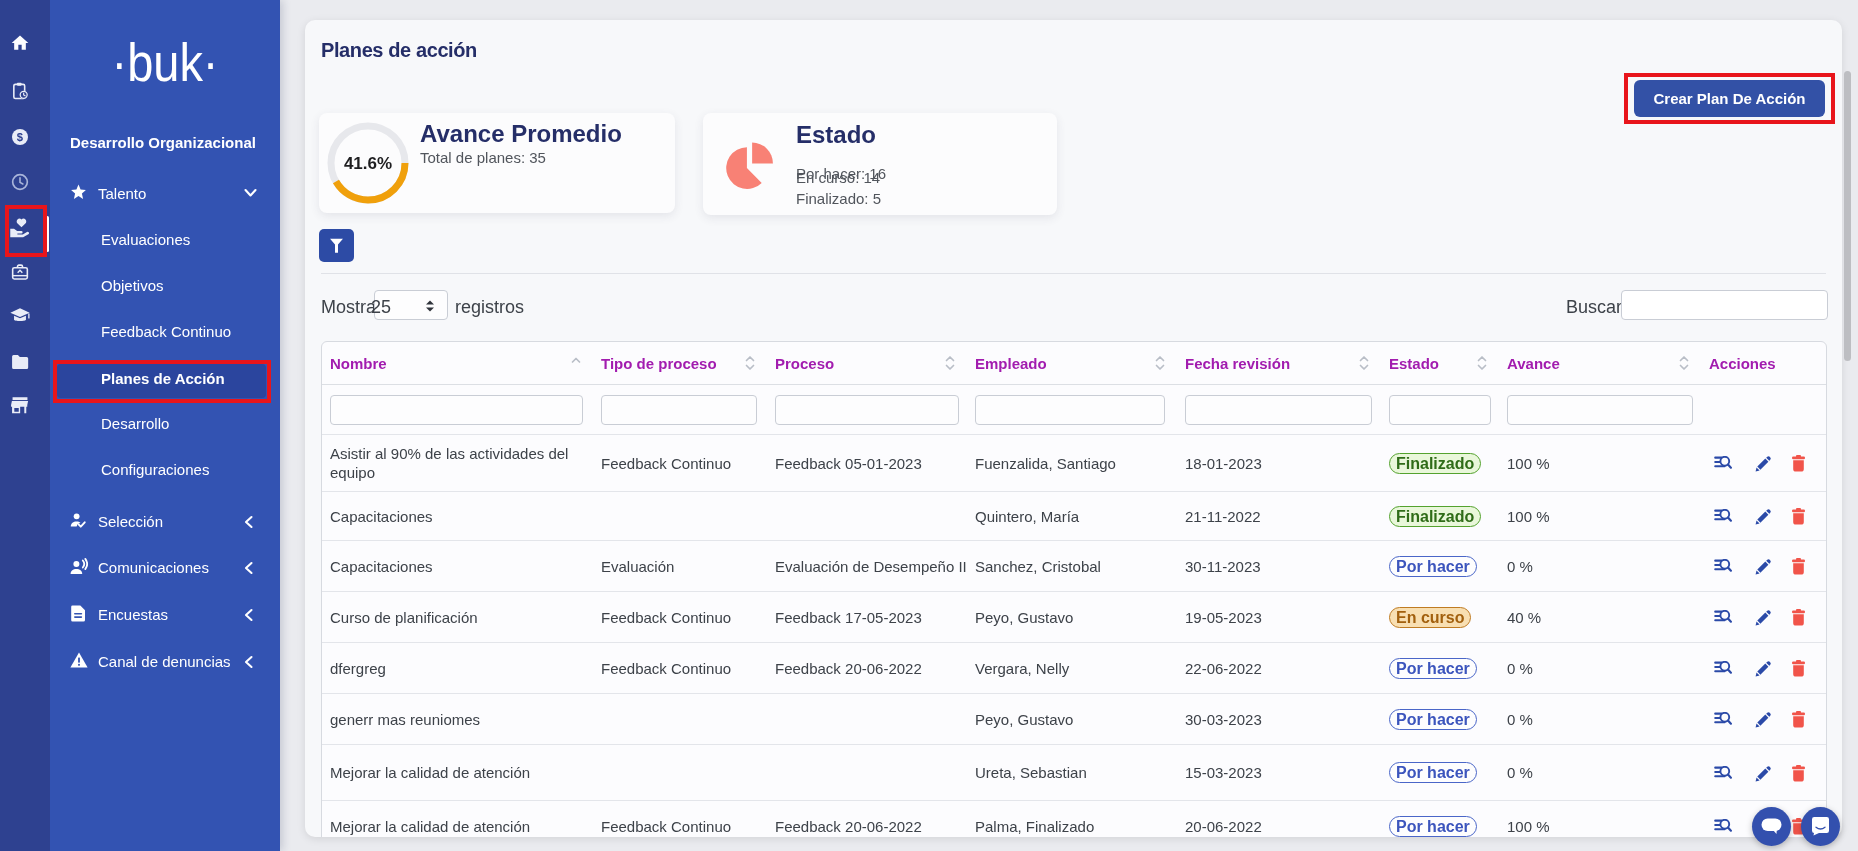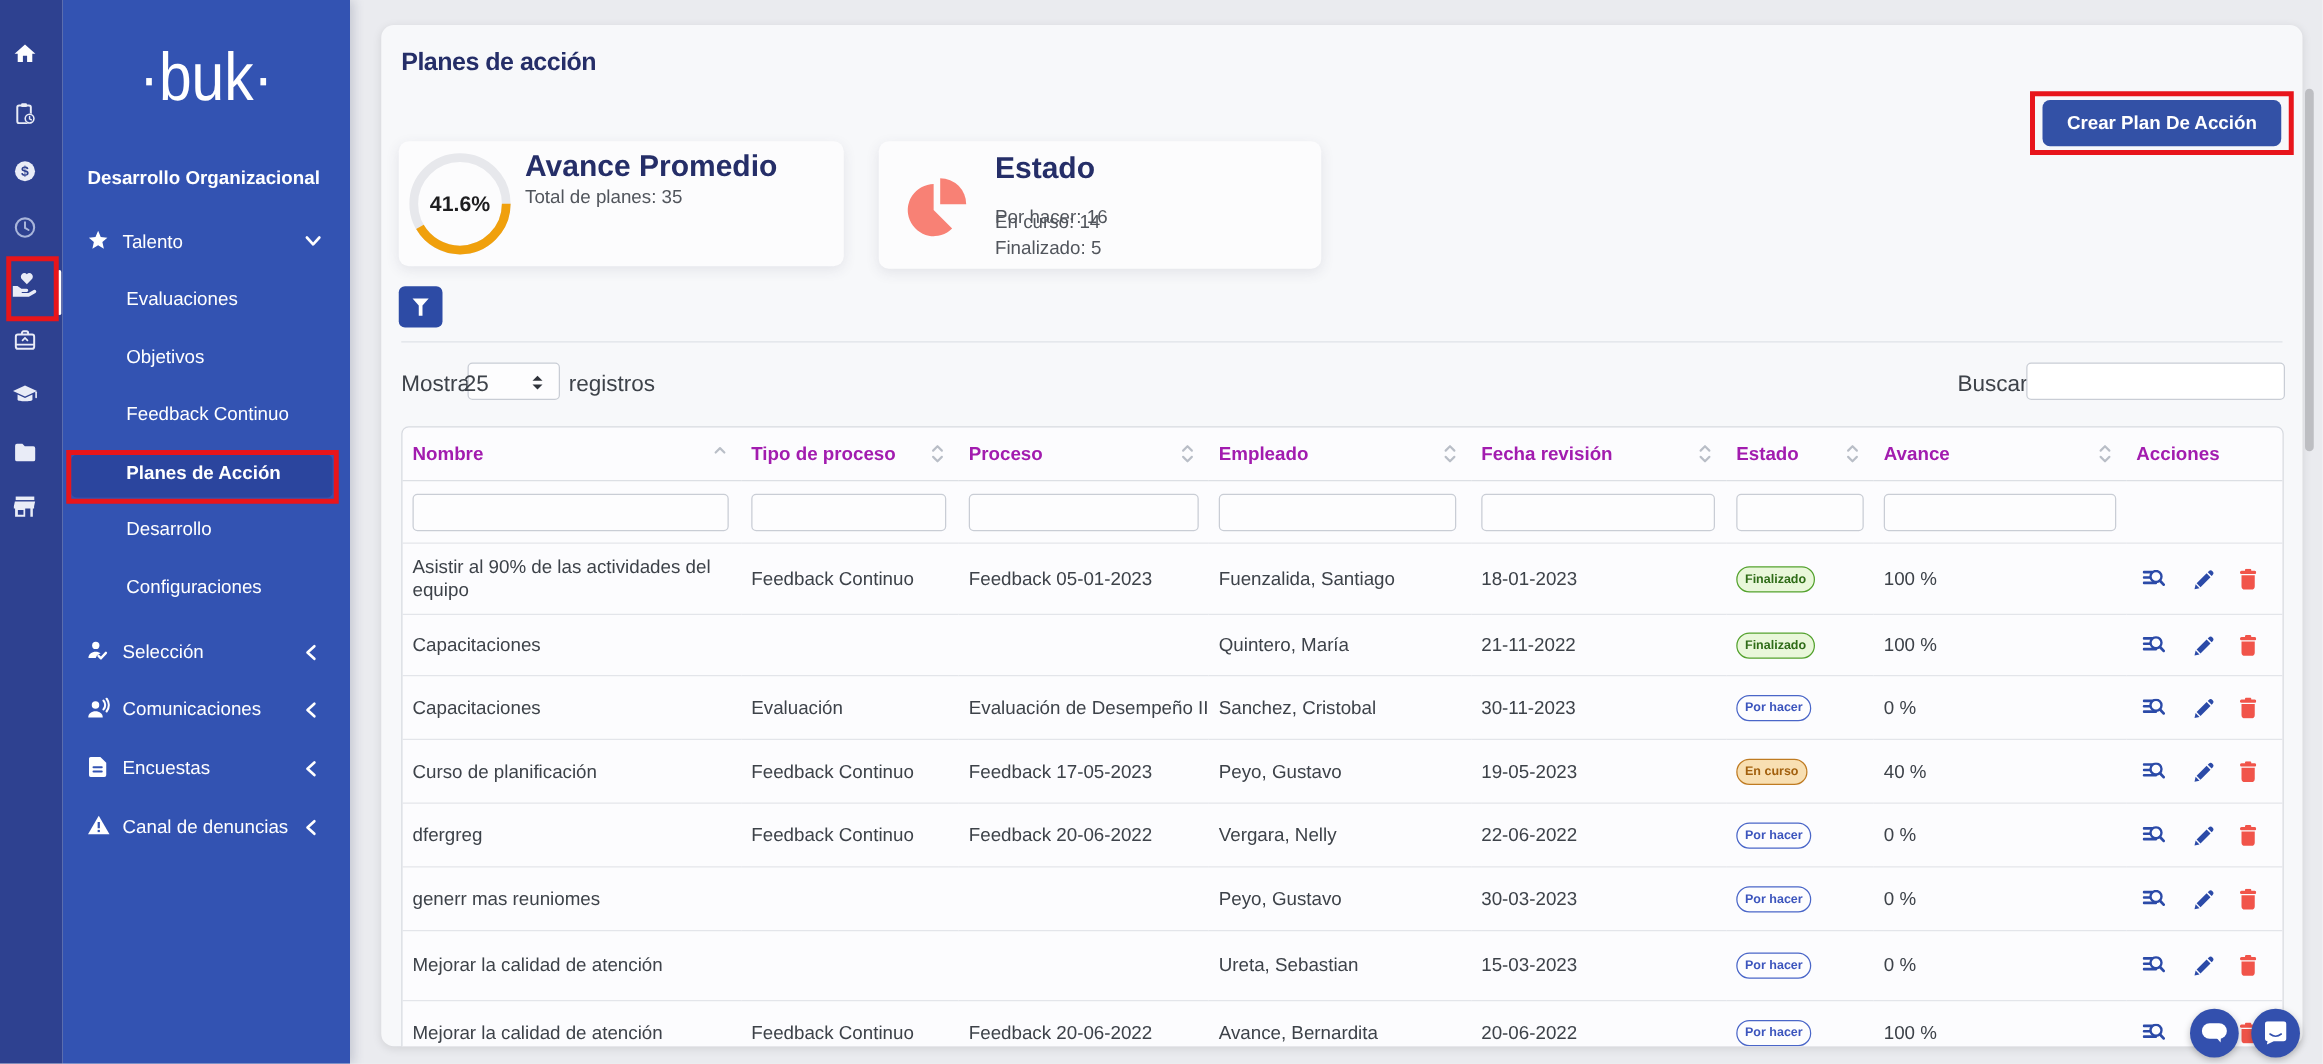--- a/index.html
+++ b/index.html
@@ -49,21 +49,21 @@
 
 #tbl { position:absolute; left:16px; top:321px; width:1504px; background:#fcfcfe; border:1px solid #d7dae0; border-radius:6px; border-collapse:separate; border-spacing:0; table-layout:fixed; }
 #tbl th { font-size:15px; color:#a21caf; text-align:left; font-weight:bold; padding:0 0 0 8px; height:43px; position:relative; border-bottom:1px solid #dcdfe4; }
 #tbl td { font-size:15px; color:#3d4249; padding:0 4px 0 8px; border-top:1px solid #e3e5ea; vertical-align:middle; white-space:nowrap; overflow:hidden; }
 #tbl tr.filters td { border-top:none; height:49px; }
 #tbl tr.r td { height:51px; }
 #tbl tr.h48 td { height:49px; }
 #tbl tr.h55 td { height:56px; }
 #tbl tr.r1 td:first-child { white-space:normal; line-height:19px; }
 #tbl tr.r1 td { height:57px; }
-.badge { display:inline-block; font-size:10px; font-weight:bold; border-radius:11px; padding:2px 6px 2px 6px; line-height:15px; }
+.badge { display:inline-block; font-size:16px; font-weight:bold; border-radius:11px; padding:2px 6px 2px 6px; line-height:15px; }
 .b-fin { background:#e9f7da; border:1.5px solid #54a22e; color:#2f6c18; }
 .b-por { background:#fdfdfe; border:1.5px solid #4a66c8; color:#3c55bd; }
 .b-cur { background:#f8dfb2; border:1.5px solid #bf7b22; color:#a2600e; }
 .acticons svg { vertical-align:middle; }
 
 
 .fab { position:absolute; width:39px; height:39px; border-radius:50%; background:#3350ae; z-index:20; box-shadow:0 2px 6px rgba(0,0,0,0.25); }
 #fab1 { left:1752px; top:807px; }
 #fab2 { left:1801px; top:807px; }
 
@@ -301,21 +301,21 @@
               </svg><svg width="17" height="17" style="margin-left:23px">
                 <use href="#i-pencil"></use>
               </svg><svg width="13" height="17" style="margin-left:20px">
                 <use href="#i-trash"></use>
               </svg></td>
       </tr>
       <tr class="r">
         <td>Mejorar la calidad de atención</td>
             <td>Feedback Continuo</td>
             <td>Feedback 20-06-2022</td>
-            <td>Avance, Bernardita</td>
+            <td>Palma, Finalizado</td>
         <td>20-06-2022</td>
             <td><span class="badge b-por">Por hacer</span></td>
             <td>100 %</td>
         <td class="acticons" style="padding:0"><svg width="18" height="15" style="margin-left:13px">
                 <use href="#i-detail"></use>
               </svg><svg width="17" height="17" style="margin-left:23px">
                 <use href="#i-pencil"></use>
               </svg><svg width="13" height="17" style="margin-left:20px">
                 <use href="#i-trash"></use>
               </svg></td>

